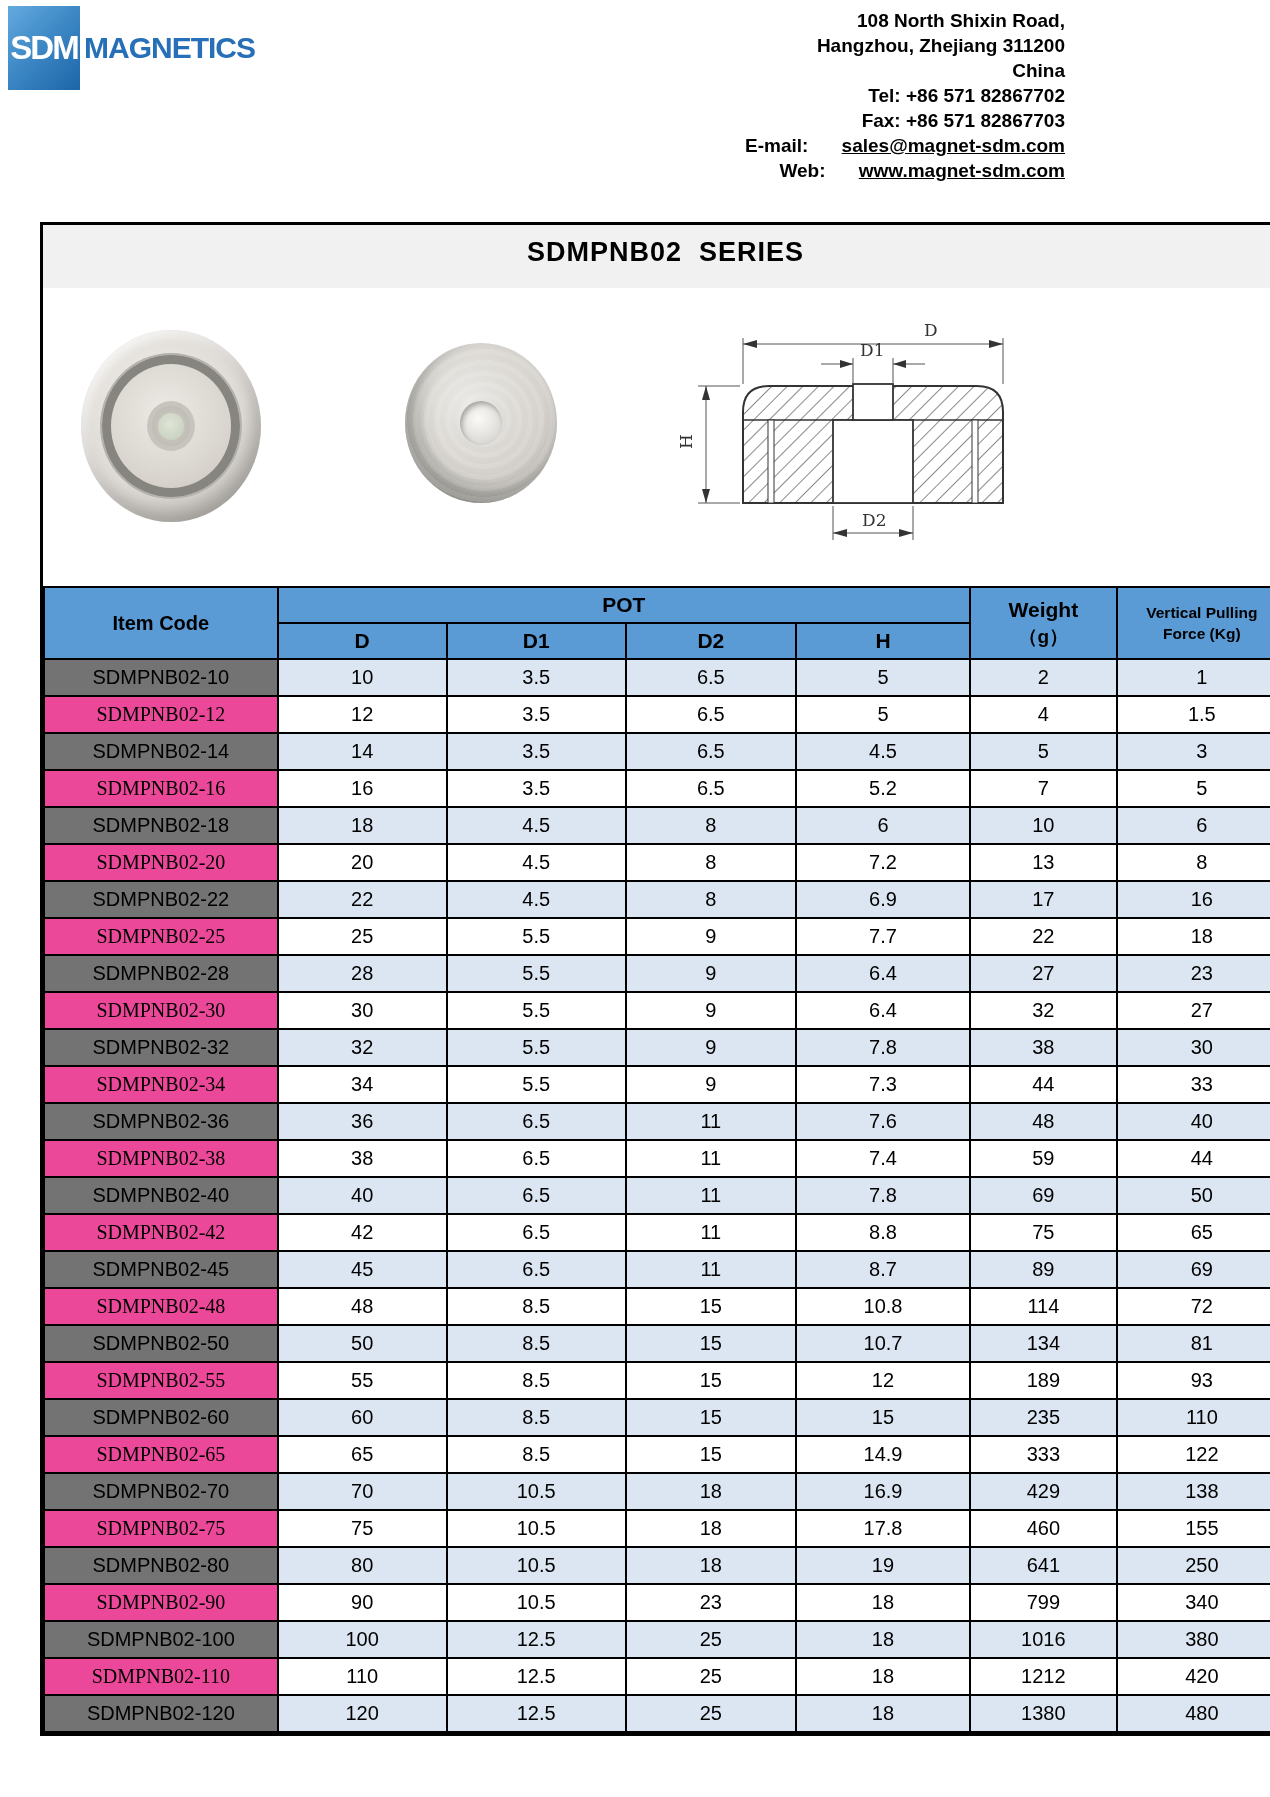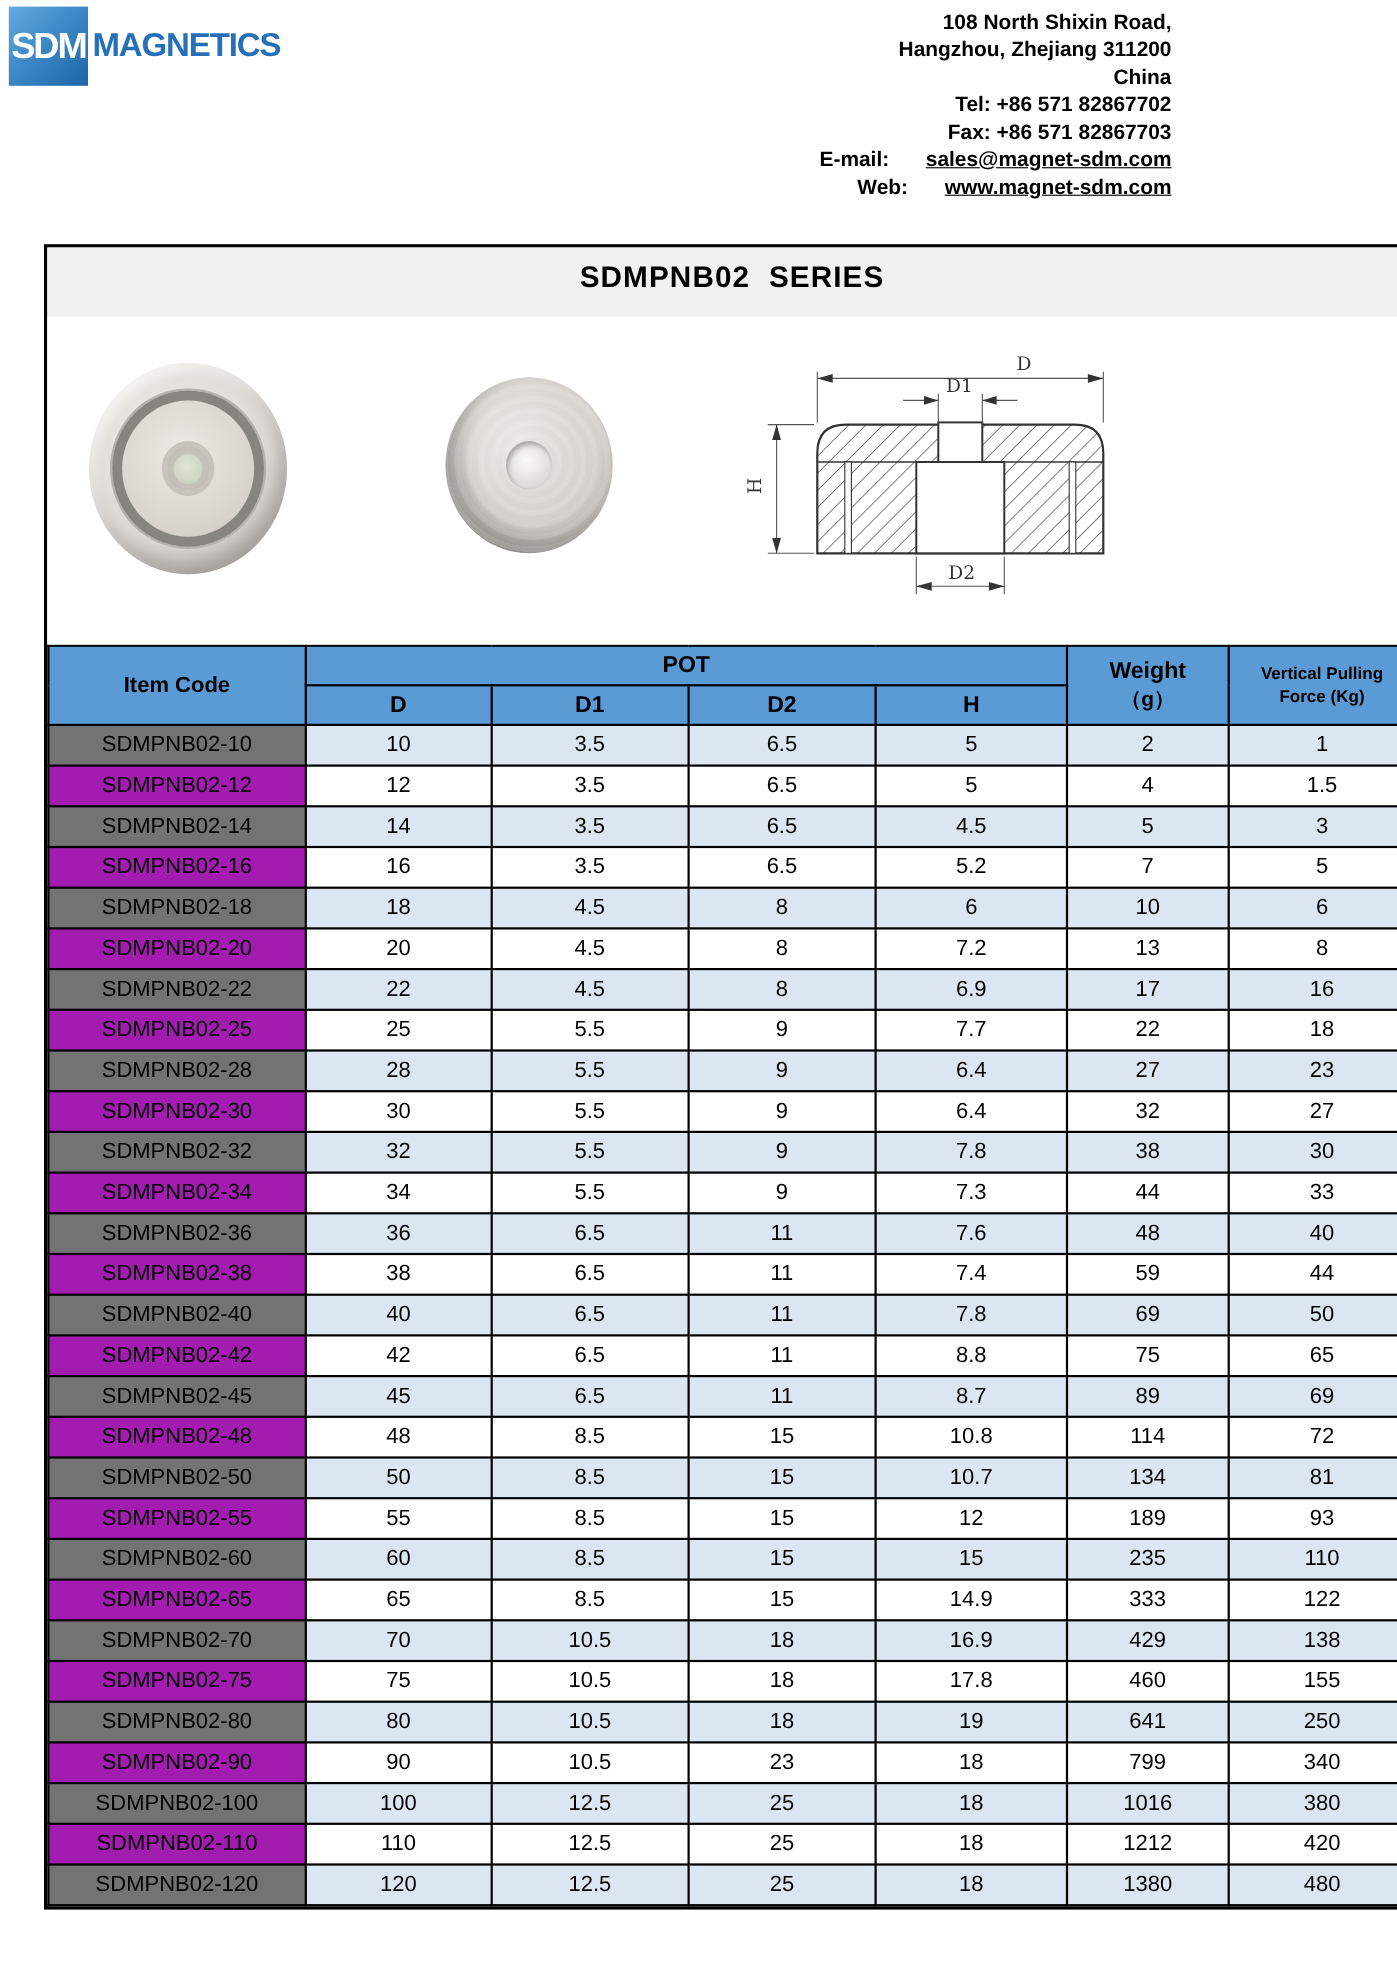--- a/index.html
+++ b/index.html
@@ -6,21 +6,21 @@
   html,body { background:#fff; }
   body {
     width:1270px; height:1797px; position:relative;
     font-family:"Liberation Sans", sans-serif; color:#000;
   }
 
   
   .top-header { position:absolute; top:0; left:0; width:1270px; height:222px; }
   .logo { position:absolute; top:6px; left:8px; display:flex; align-items:center; }
   .logo-square {
-    width:72px; height:72px;
+    width:72px; height:84px;
     background:linear-gradient(135deg,#64AADF 0%,#3E89C6 45%,#1C65A8 100%);
     display:flex; align-items:center; justify-content:center;
   }
   .logo-sdm { color:#fff; font-weight:bold; font-size:33px; letter-spacing:-2px; }
   .logo-magnetics { color:#2770B8; font-weight:bold; font-size:30px; letter-spacing:-1px; margin-left:4px; }
   .contact { position:absolute; top:8px; right:205px; text-align:right;
     font-weight:bold; font-size:19px; line-height:25px; }
   .contact a { color:#000;margin-left:28px; }
 
   
@@ -72,21 +72,21 @@
   .h-pot  { font-size:21px; height:36px; }
   .h-sub  { font-size:21px; height:36px; }
   .h-weight { font-size:21px; line-height:26px; }
   .h-weight .wg { font-size:19px; }
   .h-vpf { font-size:15.5px; line-height:21px; }
   table.spec td { height:37px; font-size:20px; }
   td.c-item { font-size:19px; }
   tr.odd  td       { background:#DCE6F2; }
   tr.odd  td.c-item{ background:#737373; }
   tr.even td       { background:#FFFFFF; }
-  tr.even td.c-item{ background:#a21caf; }
+  tr.even td.c-item{ background:#ec4899;font-family:Liberation Serif, serif; }
 
   .dim-label { font-family:"DejaVu Serif", serif; font-size:17px; fill:#333; }
 </style>
 </head>
 <body>
 
 <div class="top-header">
   <div class="logo">
     <div class="logo-square">
       <span class="logo-sdm">SDM</span>

